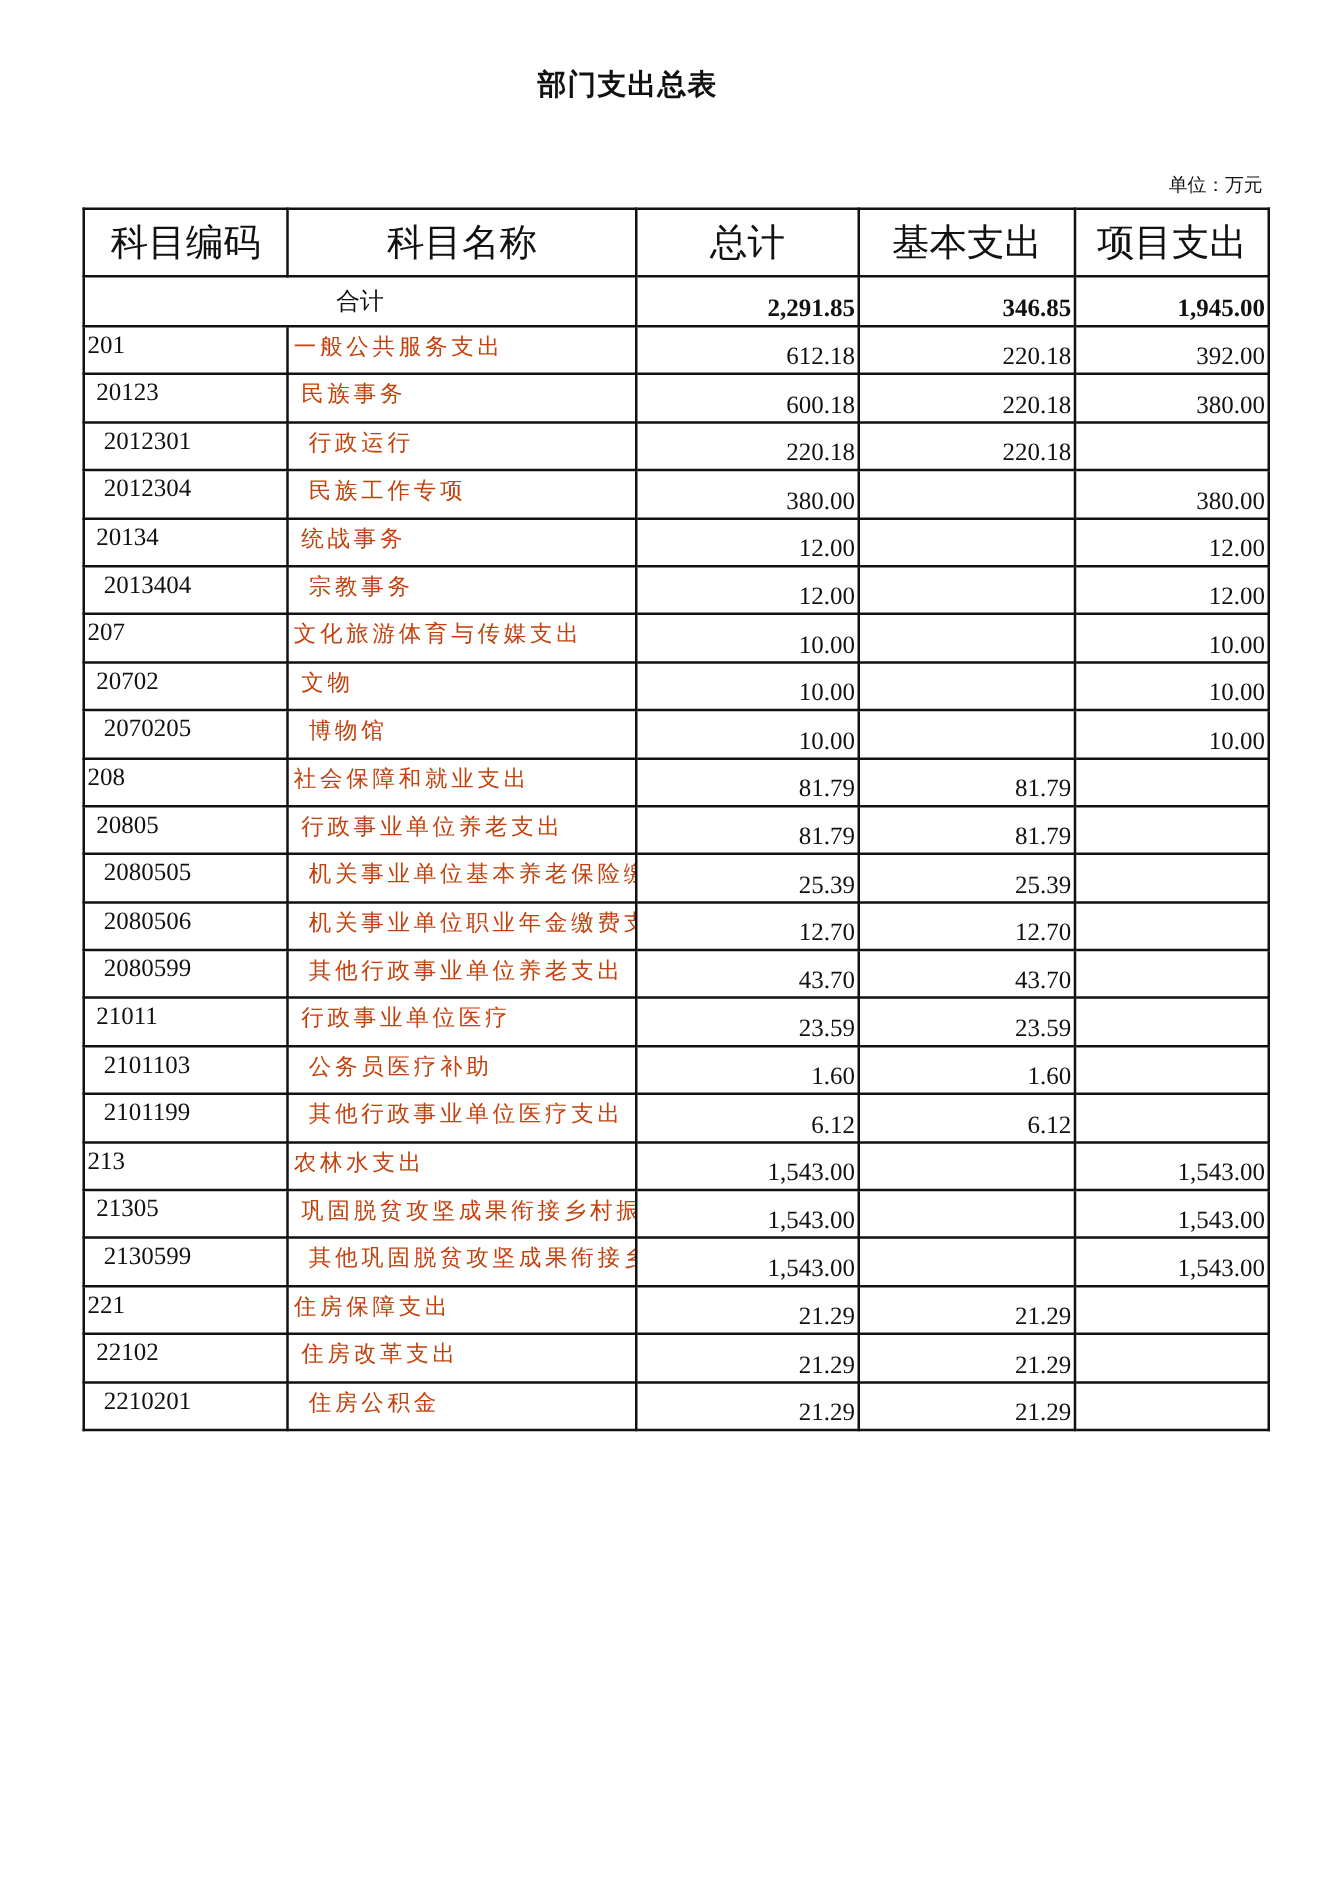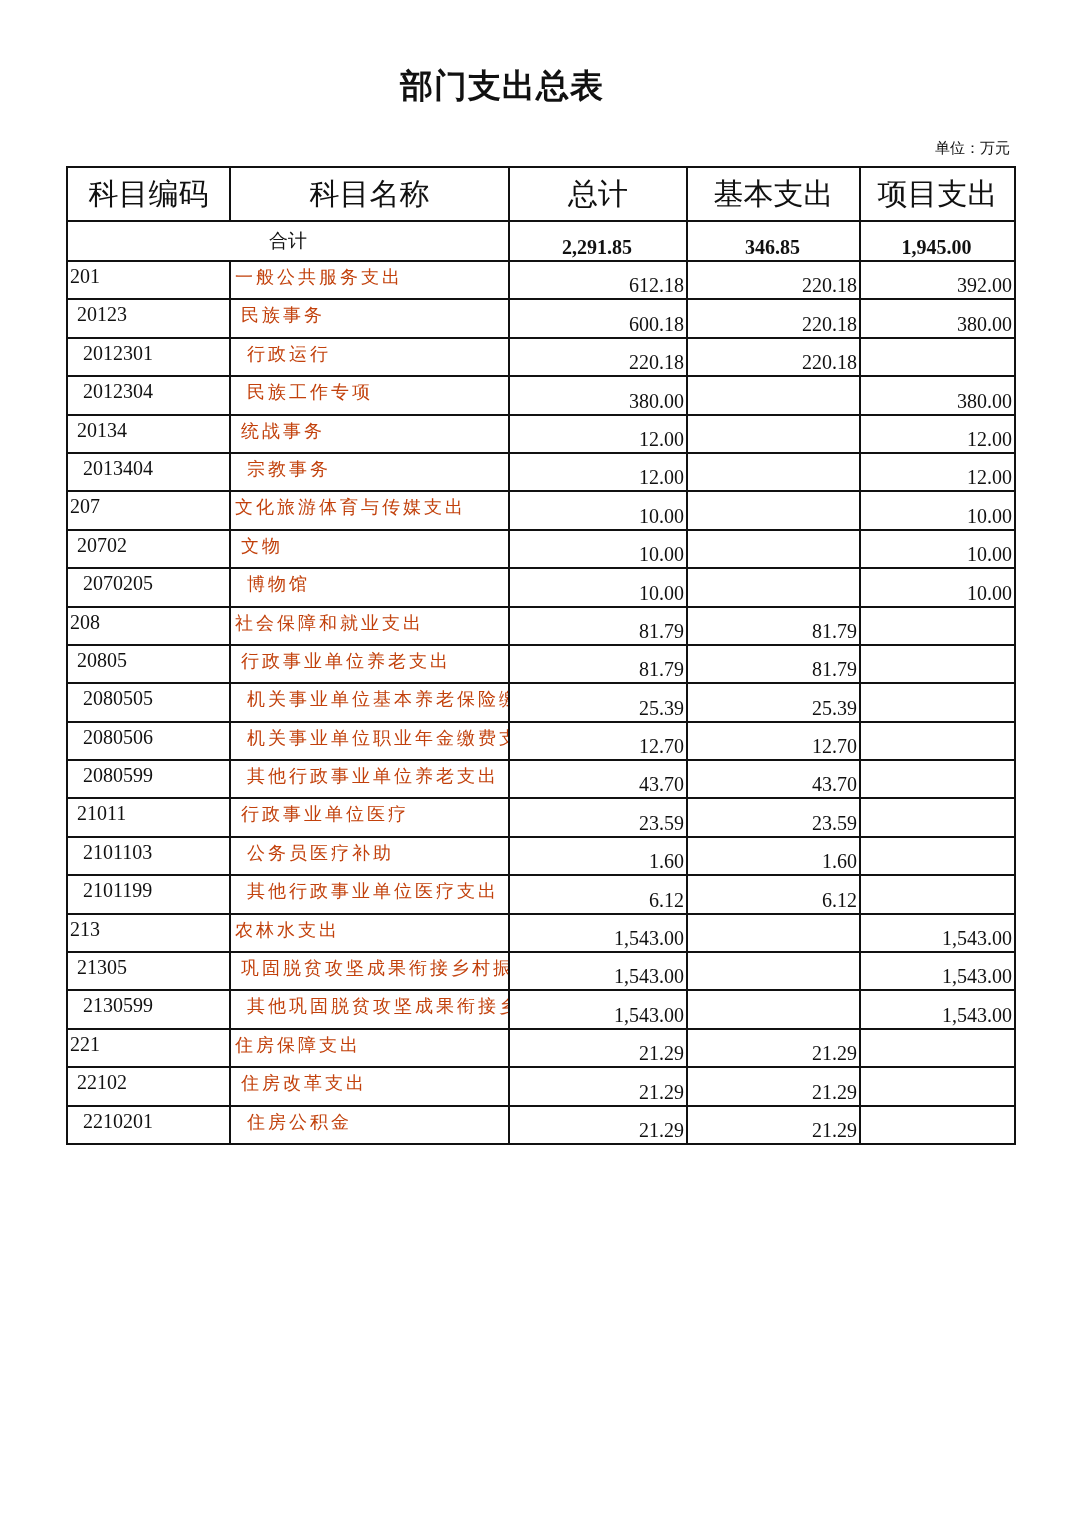--- a/index.html
+++ b/index.html
@@ -1,32 +1,32 @@
 <!DOCTYPE html>
 <html><head>
 <meta charset="utf-8">
 <style>
   html, body { margin: 0; padding: 0; background: #ffffff; }
   body { width: 1074px; height: 1520px; position: relative; overflow: hidden; color: #111; }
   .title {
-    position: absolute; left: 0; width: 1004px; top: 64px; text-align: center;
-    font-family: "DejaVu Serif", "Liberation Serif", serif; font-weight: bold; font-size: 33px; letter-spacing: 1px;
+    position: absolute; left: 0; width: 1004px; top: 52px; text-align: center;
+    font-family: "DejaVu Serif", "Liberation Serif", serif; font-weight: bold; font-size: 23px; letter-spacing: 1px;
   }
   .unit {
     position: absolute; right: 64px; top: 139px;
     font-family: "DejaVu Serif", "Liberation Serif", serif; font-size: 15px;
   }
   table {
     position: absolute; left: 66px; top: 166px; border-collapse: collapse; table-layout: fixed; width: 948px;
   }
   td, th { border: 2px solid #111; padding: 0; overflow: hidden; white-space: nowrap; }
   th {
     height: 52px; font-family: "DejaVu Sans", "Liberation Sans", sans-serif; font-weight: normal; font-size: 30px;
   }
-  tr.total td { height: 37px; text-align: center; }
+  tr.total td { height: 37px; }
   tr.total td.label { text-align: center; font-family: "DejaVu Sans", sans-serif; font-size: 19px; padding-left: 0; }
   tr.total td.num { font-family: "Liberation Serif", serif; font-weight: bold; font-size: 20px; }
   tr.row td { height: 33.4px; }
   td.code { font-family: "Liberation Serif", serif; font-size: 20px; text-align: left; vertical-align: top; padding-top: 3px; }
   td.name { font-family: "DejaVu Sans", sans-serif; font-size: 18px; letter-spacing: 3px; vertical-align: top; padding-top: 3px; color: #c2410c; }
   td.num { font-family: "Liberation Serif", serif; font-size: 20px; text-align: right; padding-right: 2px; vertical-align: bottom; padding-bottom: 1px; }
   .lvl0.code { padding-left: 2px; } .lvl1.code { padding-left: 9px; } .lvl2.code { padding-left: 15px; }
   .lvl0.name { padding-left: 4px; } .lvl1.name { padding-left: 10px; } .lvl2.name { padding-left: 16px; }
 </style>
 </head>

